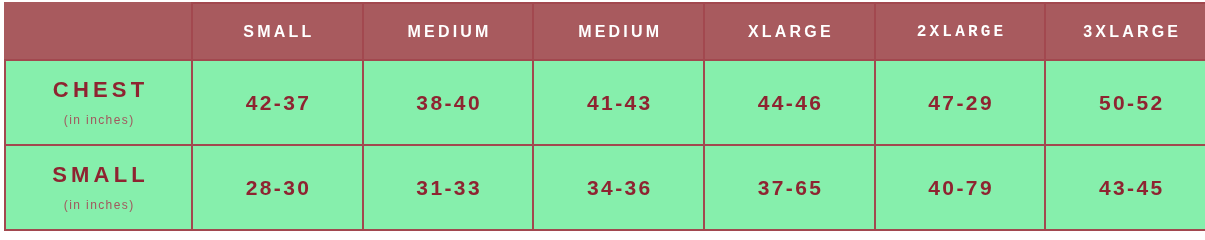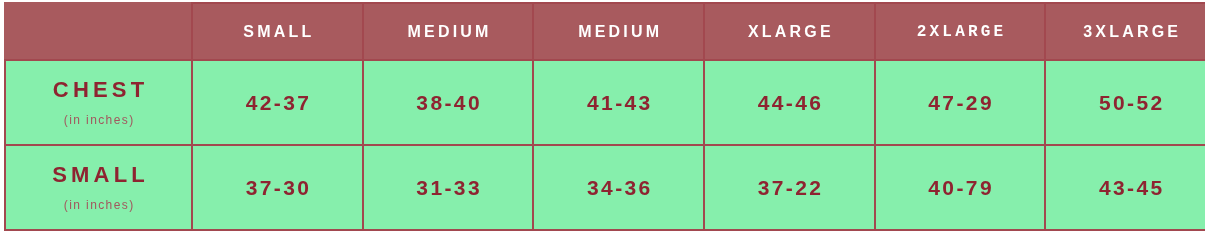--- a/index.html
+++ b/index.html
@@ -120,23 +120,23 @@
         <td>44-46</td>
         <td>47-29</td>
         <td>50-52</td>
       </tr>
 
       <tr>
         <td class="row-label-cell">
           <span class="row-label-name">SMALL</span>
           <span class="row-label-unit">(in inches)</span>
         </td>
-        <td>37-30</td>
+        <td>28-30</td>
         <td>31-33</td>
         <td>34-36</td>
-        <td>37-22</td>
+        <td>37-65</td>
         <td>40-79</td>
         <td>43-45</td>
       </tr>
 
     </tbody>
   </table>
 </div>
 
 </body></html>

